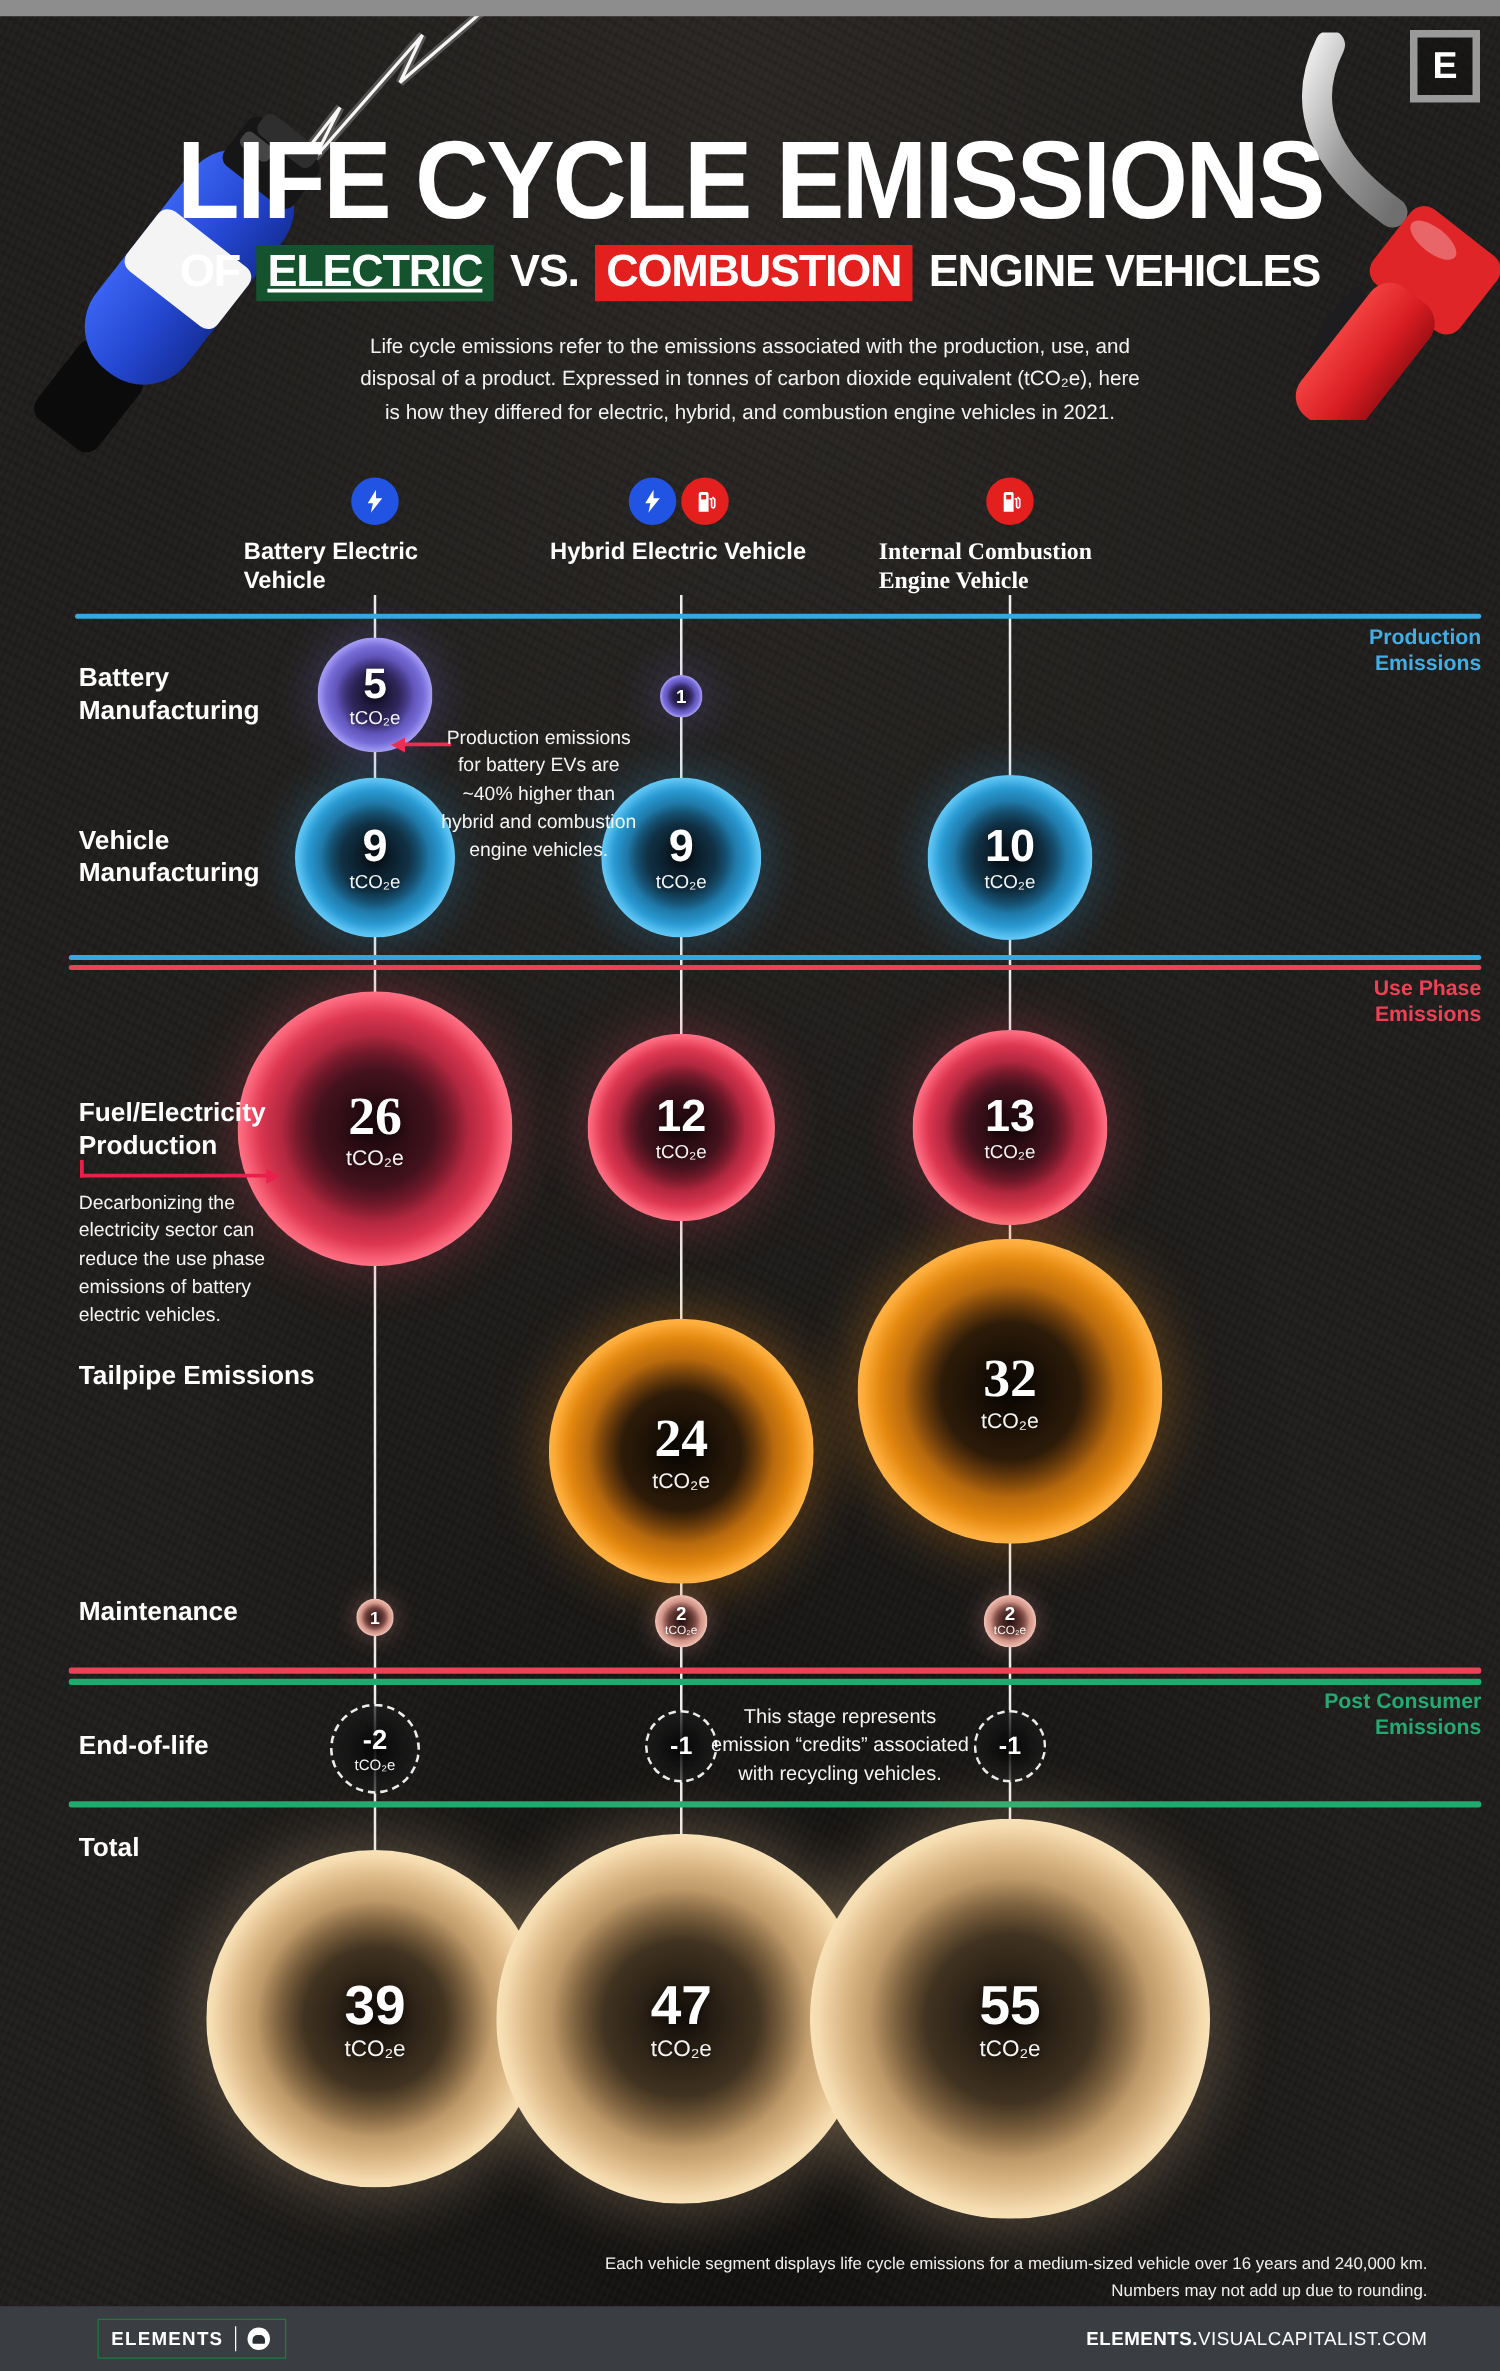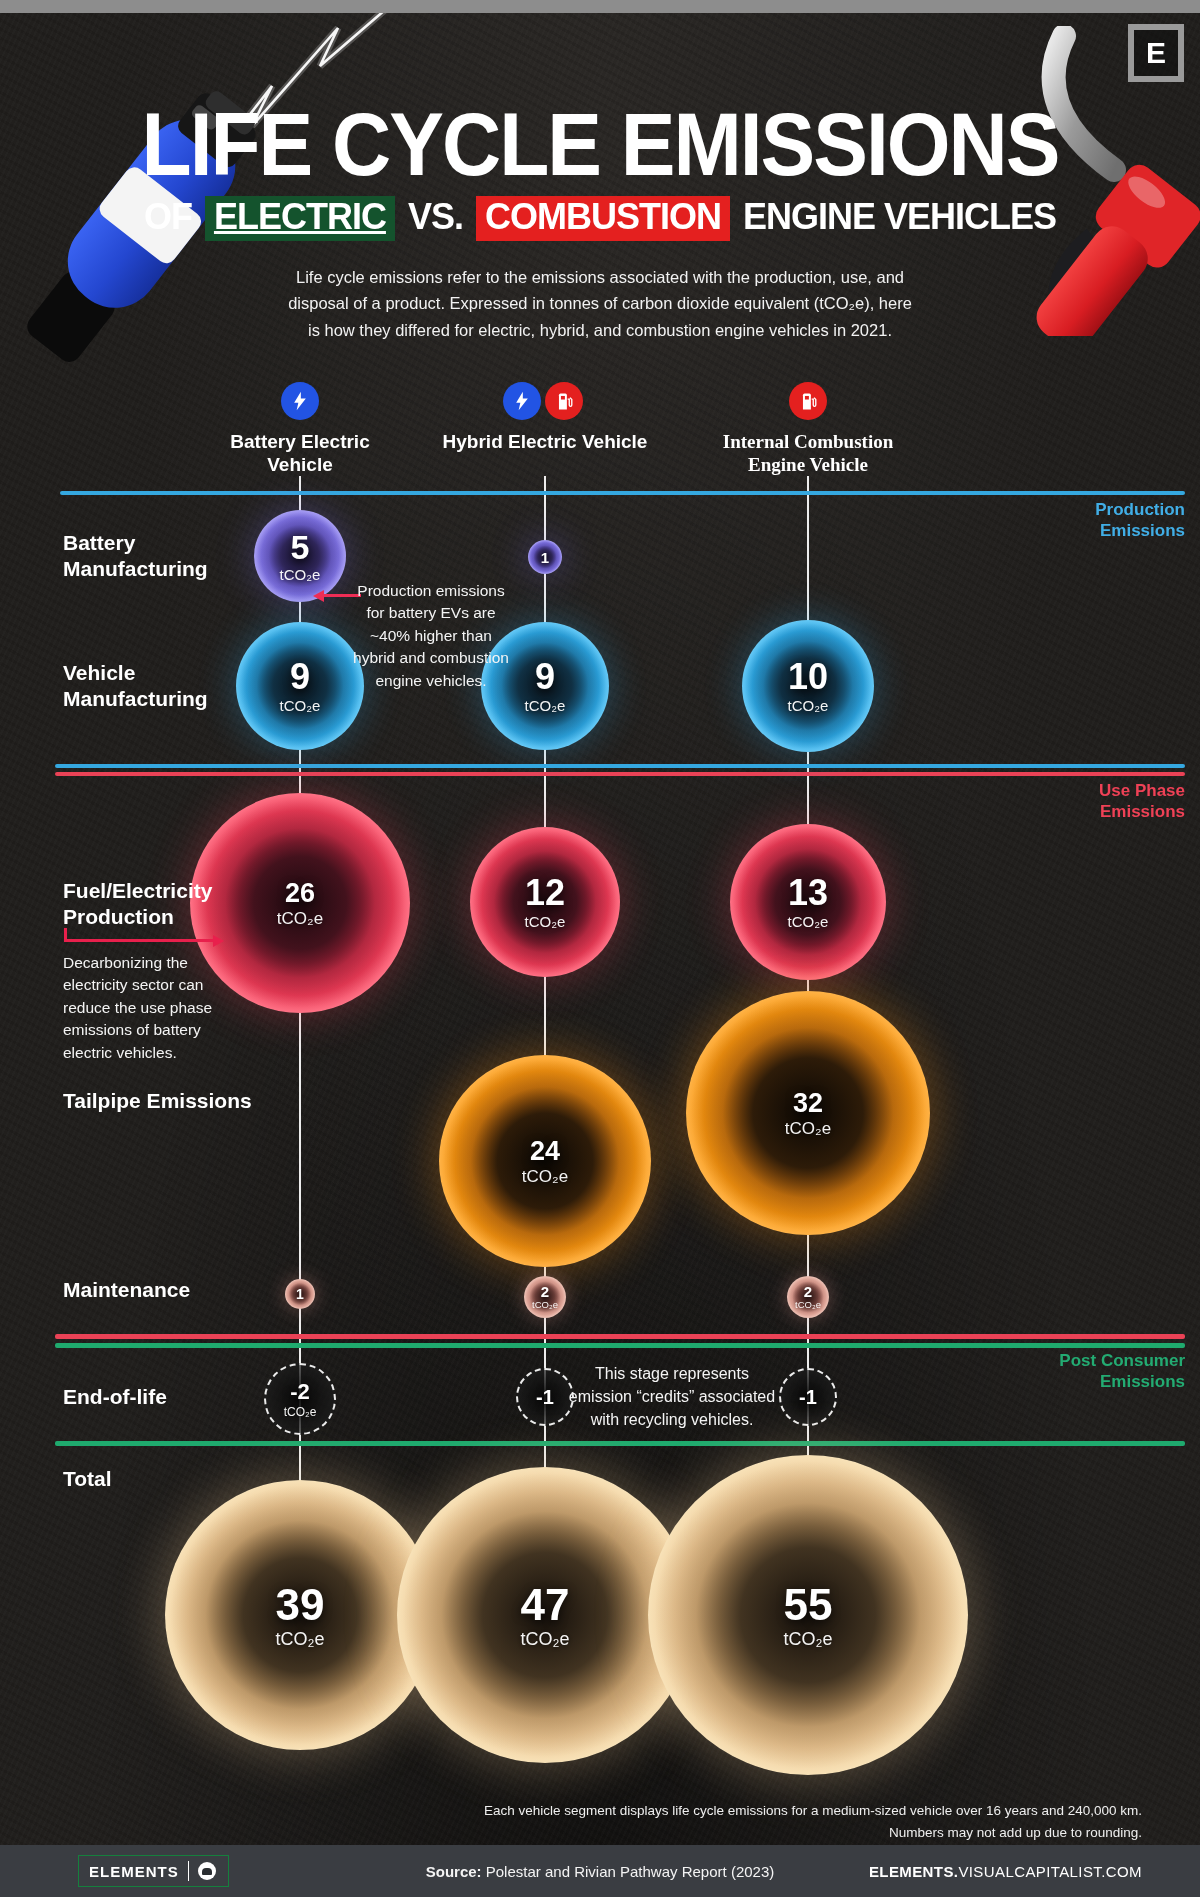--- a/index.html
+++ b/index.html
@@ -34,21 +34,21 @@
   
   .plug-svg{position:absolute;left:-14px;top:62px;z-index:4;}
   .nozzle-svg{position:absolute;right:-8px;top:26px;z-index:4;}
   .bolt-streak{position:absolute;left:150px;top:0;z-index:3;}
 
   
   .col-icons{position:absolute;top:382px;height:38px;z-index:5;display:flex;gap:4px;}
   .icon-circle{width:38px;height:38px;border-radius:50%;display:flex;align-items:center;justify-content:center;}
   .ic-blue{background:#2254e4;}
   .ic-red{background:#e4201f;}
-  .col-label{position:absolute;top:430px;width:210px;text-align:center;font-weight:bold;font-size:19px;line-height:1.22;z-index:5;}
+  .col-label{position:absolute;top:430px;width:210px;font-weight:bold;font-size:19px;line-height:1.22;z-index:5;}
   .vline{position:absolute;top:476px;height:1140px;width:2px;background:rgba(255,255,255,.92);z-index:1;}
 
   
   .divline{position:absolute;z-index:1;border-radius:2px;}
   .sec-label{position:absolute;right:15px;width:150px;text-align:right;font-weight:bold;font-size:17px;line-height:1.25;z-index:5;}
 
   
   .row-label{position:absolute;left:63px;width:190px;font-weight:bold;font-size:21px;line-height:1.25;z-index:5;}
 
   
@@ -75,21 +75,21 @@
   .b-pink{background:
       radial-gradient(closest-side, rgba(32,14,14,.88) 0%, rgba(60,28,26,.6) 45%, transparent 75%),
       radial-gradient(closest-side, #8a4f46 0%, #b4746a 55%, #dda396 85%, #f0c4b8 100%);
     box-shadow:0 0 18px 2px rgba(222,150,140,.3);}
   .b-tan{background:
       radial-gradient(closest-side, rgba(16,12,9,.96) 0%, rgba(46,36,23,.86) 42%, rgba(125,95,58,.3) 70%, transparent 96%),
       radial-gradient(closest-side, #8a6a42 0%, #c49a64 55%, #ecc794 83%, #f8e2b8 100%);
     box-shadow:0 0 46px 8px rgba(242,206,150,.26);}
   .b-eol{background:radial-gradient(closest-side, rgba(8,8,8,.92), rgba(28,28,28,.7));
     border:2px dashed rgba(255,255,255,.92);box-sizing:border-box;}
-  .fs44{font-size:44px;} .fs40{font-size:27px;} .fs36{font-size:36px;} .fs34{font-size:34px;}
+  .fs44{font-size:44px;} .fs40{font-size:43px;font-family:Liberation Serif, serif;} .fs36{font-size:36px;} .fs34{font-size:34px;}
   .fs22{font-size:22px;} .fs20{font-size:20px;} .fs15{font-size:15px;} .fs14{font-size:14px;}
   .u18{font-size:18px;} .u17{font-size:17px;} .u15{font-size:15px;} .u12{font-size:12px;} .u9{font-size:9.5px;}
 
   
   .ann{position:absolute;font-size:15.5px;line-height:1.45;color:#f4f4f4;z-index:5;}
   .ann-center{text-align:center;}
   .arrow-left{position:absolute;left:323px;top:594px;width:38px;height:3px;background:#ee2d55;z-index:5;}
   .arrow-left::before{content:"";position:absolute;left:-10px;top:-4.5px;border-top:6px solid transparent;
     border-bottom:6px solid transparent;border-right:11px solid #ee2d55;}
   .arrow-right{position:absolute;left:64px;top:928px;width:148px;height:11px;
@@ -322,19 +322,16 @@
   <div>Numbers may not add up due to rounding.</div>
 </div>
 
 <div class="footer">
   <div class="elements-box">
     <span class="wordmark">ELEMENTS</span>
     <span class="mark">
         <span class="mark-circle"></span>
       </span>
   </div>
-  <div class="source-line">
-    <span class="bold">Source:</span><span> Polestar and Rivian Pathway Report (2023)</span>
-  </div>
   <div class="site-line">
     <span class="bold">ELEMENTS.</span><span>VISUALCAPITALIST.COM</span>
   </div>
 </div>
 
 </body></html>

